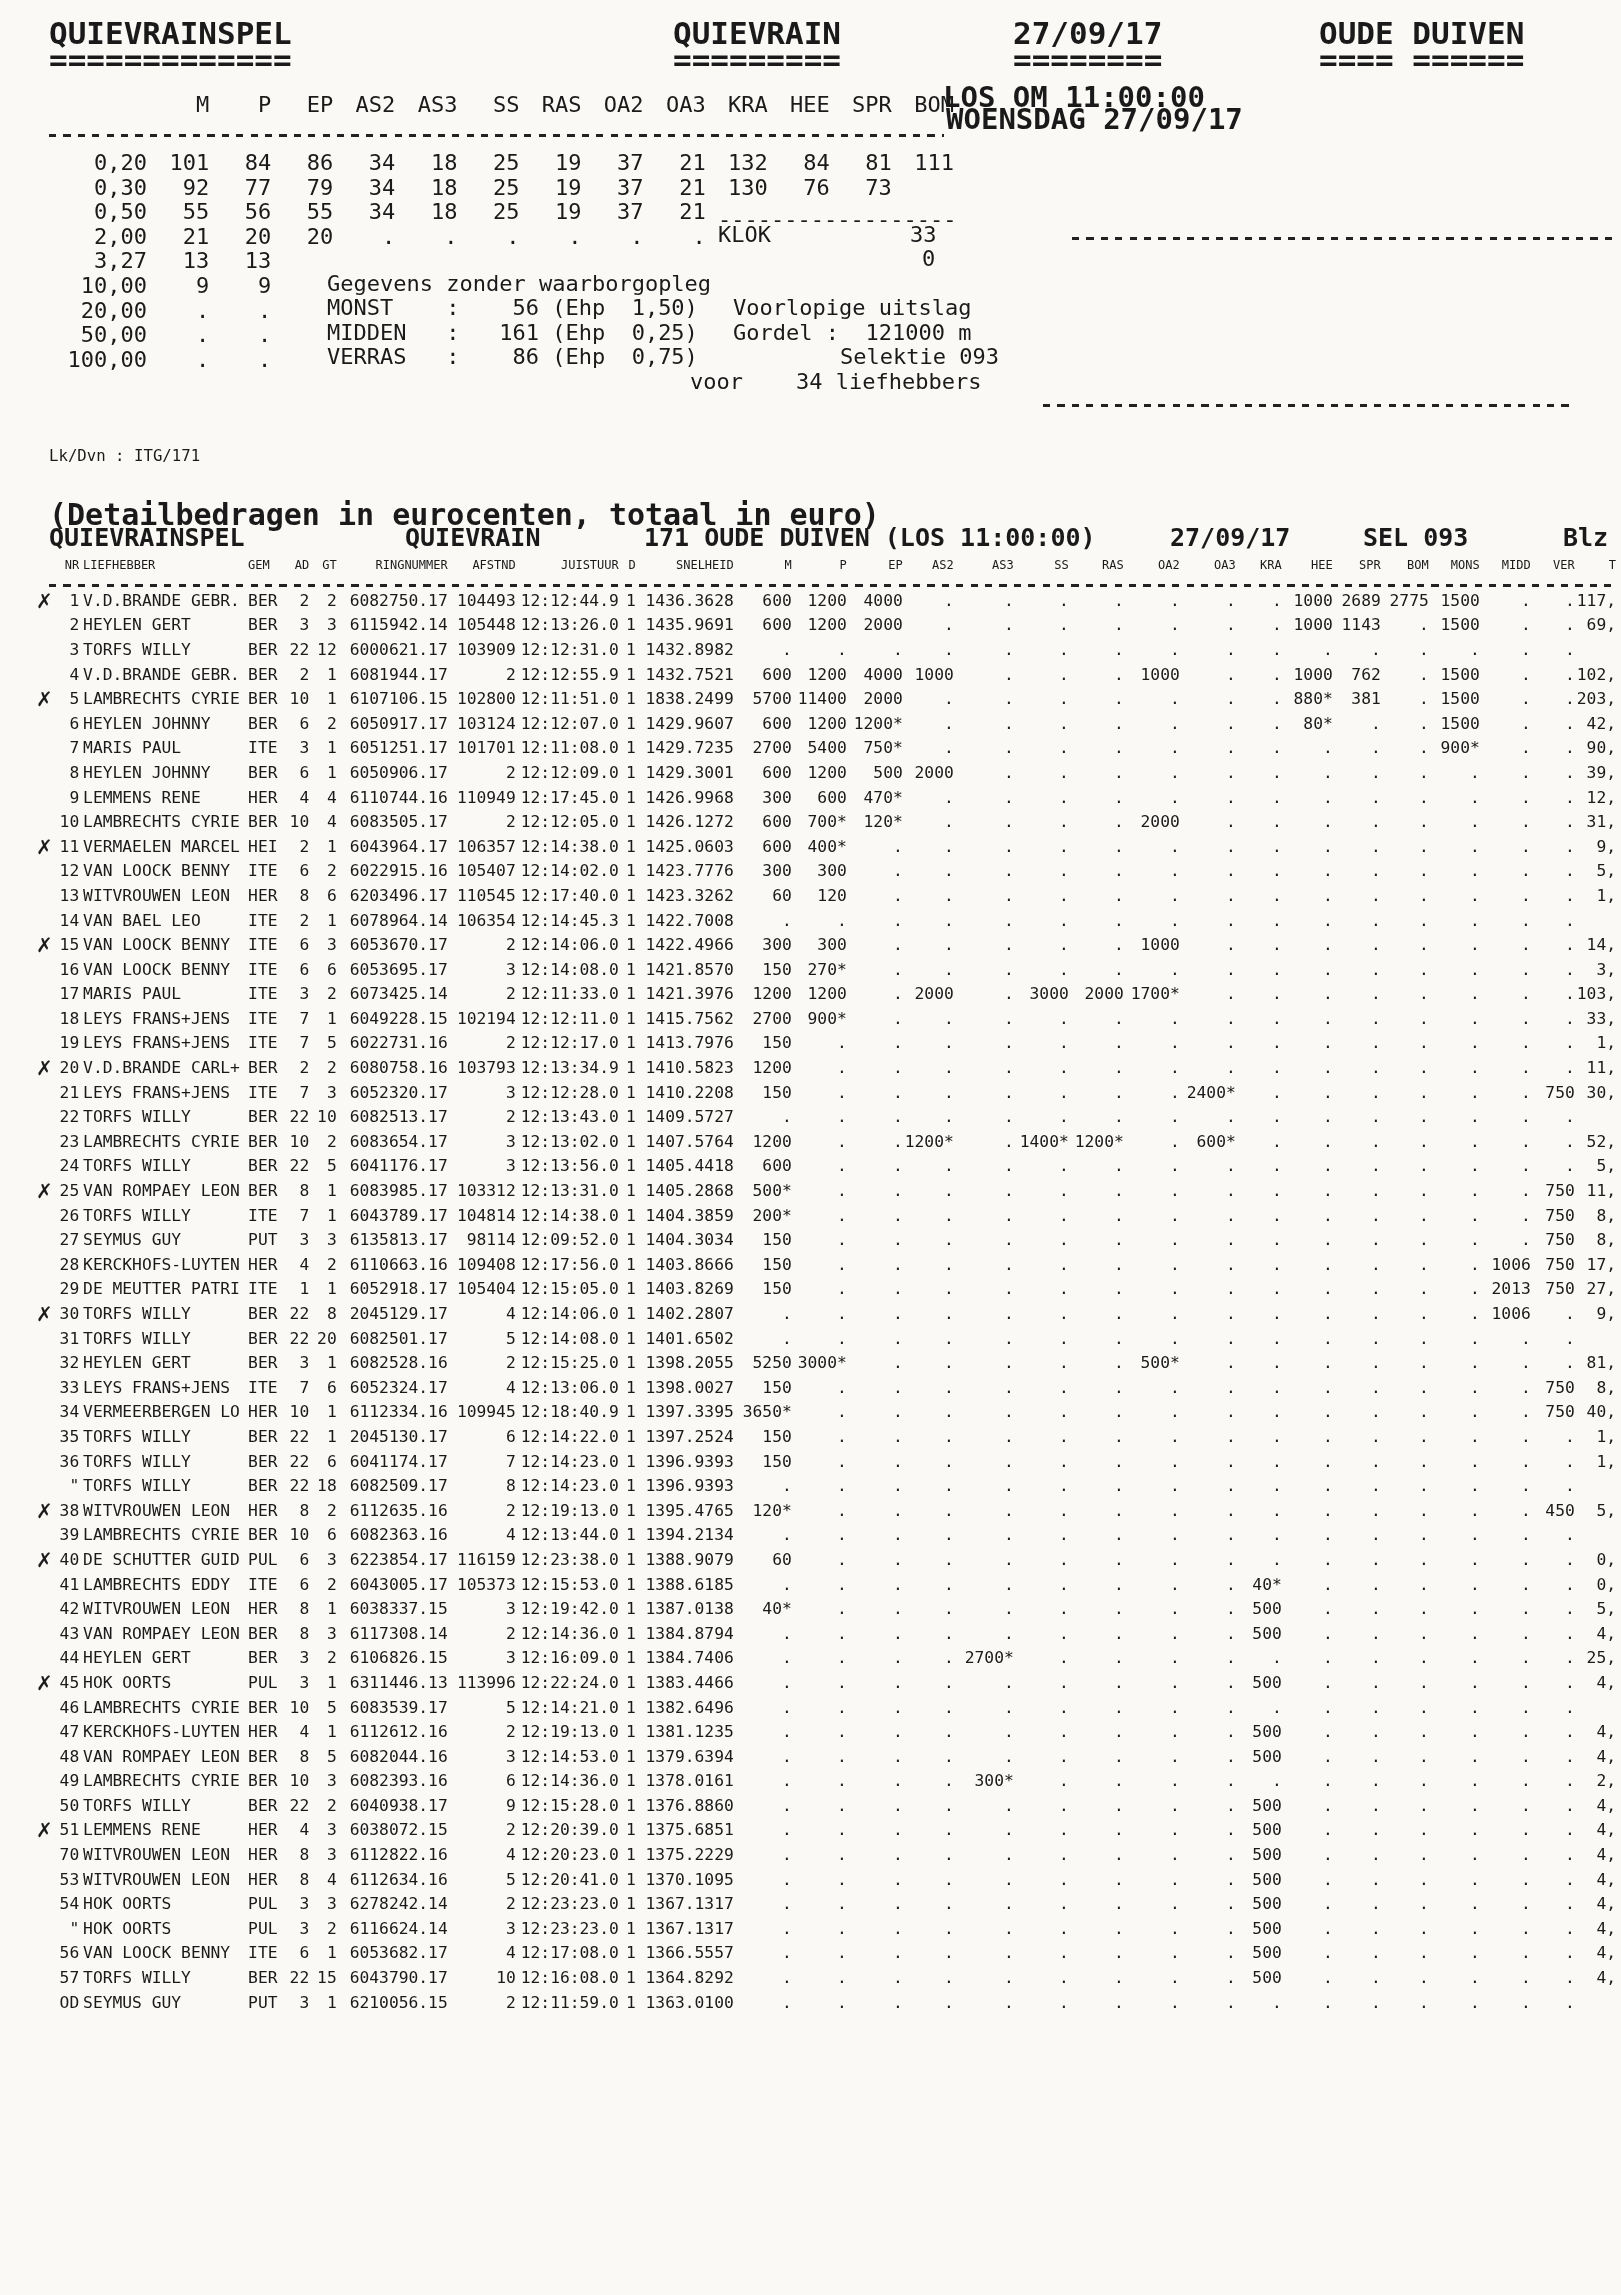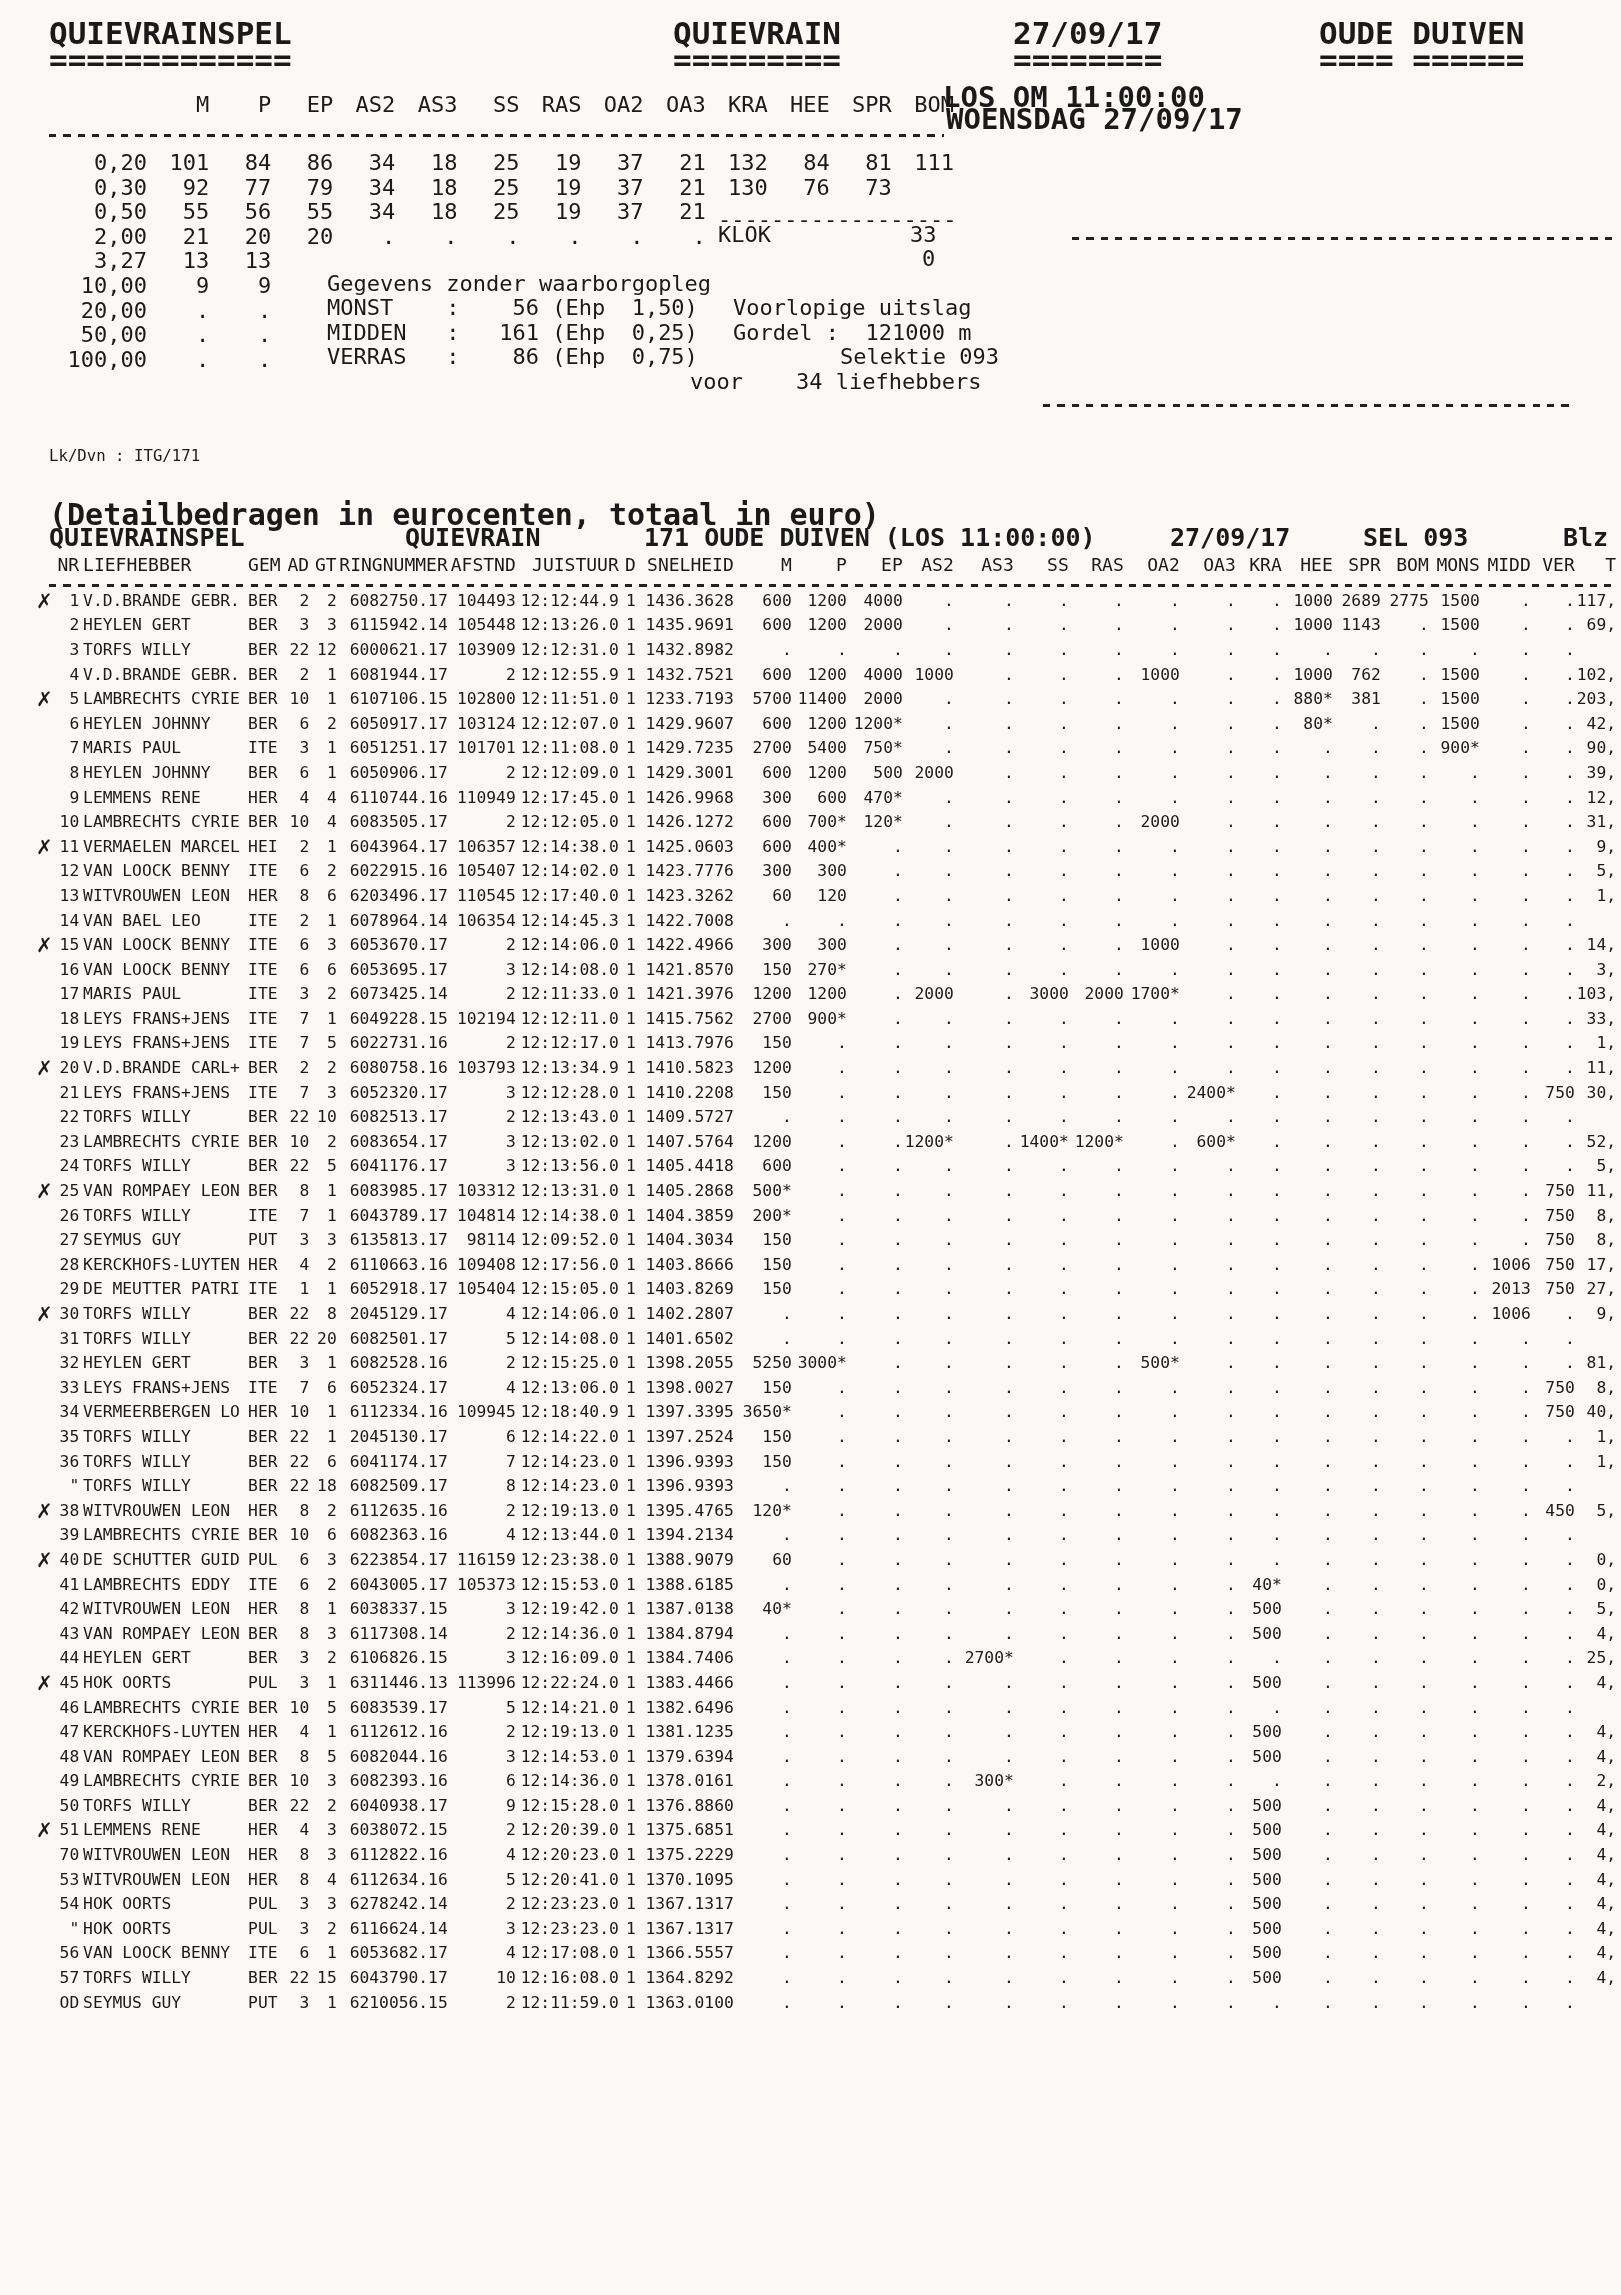--- a/index.html
+++ b/index.html
@@ -13,21 +13,21 @@
   .pt{font-size:22px;}
   .rt{font-size:25px;font-weight:bold;}
   .dash{position:absolute;height:2.6px;background:repeating-linear-gradient(90deg,#222 0 7.2px,transparent 7.2px 14.4px);}
   table{border-collapse:collapse;table-layout:fixed;position:absolute;}
   td,th{padding:0;font-weight:normal;overflow:hidden;white-space:pre;text-align:right;}
   .price{left:49px;top:92px;width:905px;font-size:22px;}
   .price th{height:22px;font-size:22px;}
   .price td{height:24.6px;line-height:24.6px;}
   .price .spacer td{height:34px;}
   .results{left:36px;top:552px;width:1580px;font-size:16.3px;}
-  .results th{height:25px;font-size:18px;}
+  .results th{height:25px;font-size:12px;}
   .results td{height:24.6px;line-height:24.6px;}
   .results .spacer td{height:11.8px;}
   .results td:nth-child(3),.results th:nth-child(3),
   .results td:nth-child(4),.results th:nth-child(4){text-align:left;padding-left:3.9px;}
   .results td:first-child,.results th:first-child{text-align:center;font-family:"DejaVu Sans",sans-serif;font-size:20px;color:#1c1c1c;}
 </style>
 </head>
 <body>
 
 <div class="page">
@@ -447,21 +447,21 @@
           <td>✗</td>
           <td>5</td>
           <td>LAMBRECHTS CYRIE</td>
           <td>BER</td>
           <td>10</td>
           <td>1</td>
           <td>6107106.15</td>
           <td>102800</td>
           <td>12:11:51.0</td>
           <td>1</td>
-          <td>1233.7193</td>
+          <td>1838.2499</td>
           <td>5700</td>
           <td>11400</td>
           <td>2000</td>
           <td>.</td>
           <td>.</td>
           <td>.</td>
           <td>.</td>
           <td>.</td>
           <td>.</td>
           <td>.</td>

